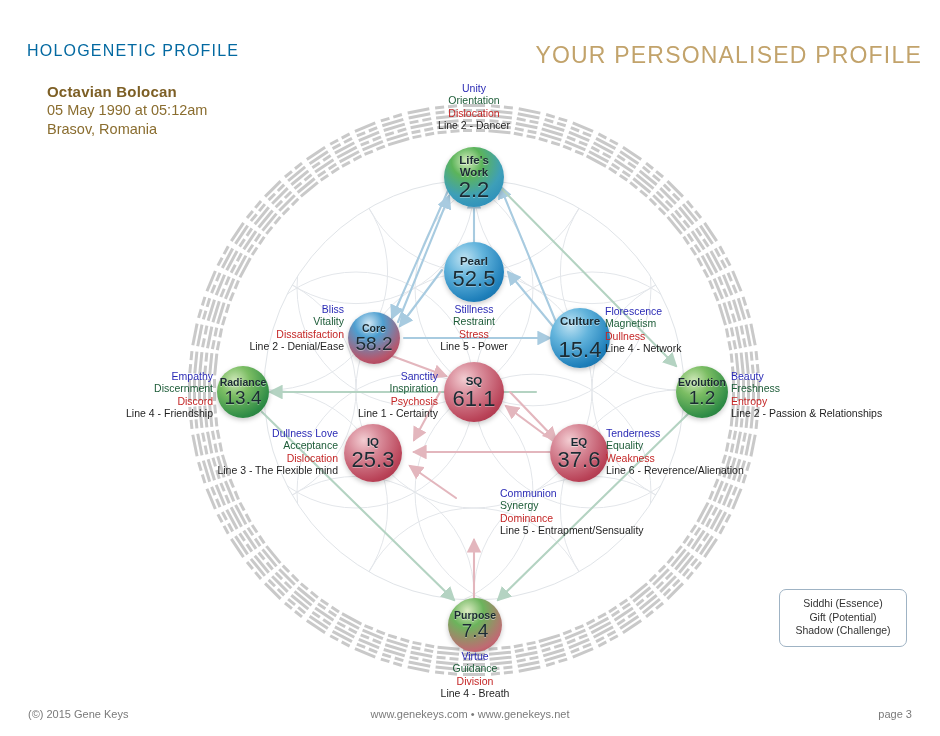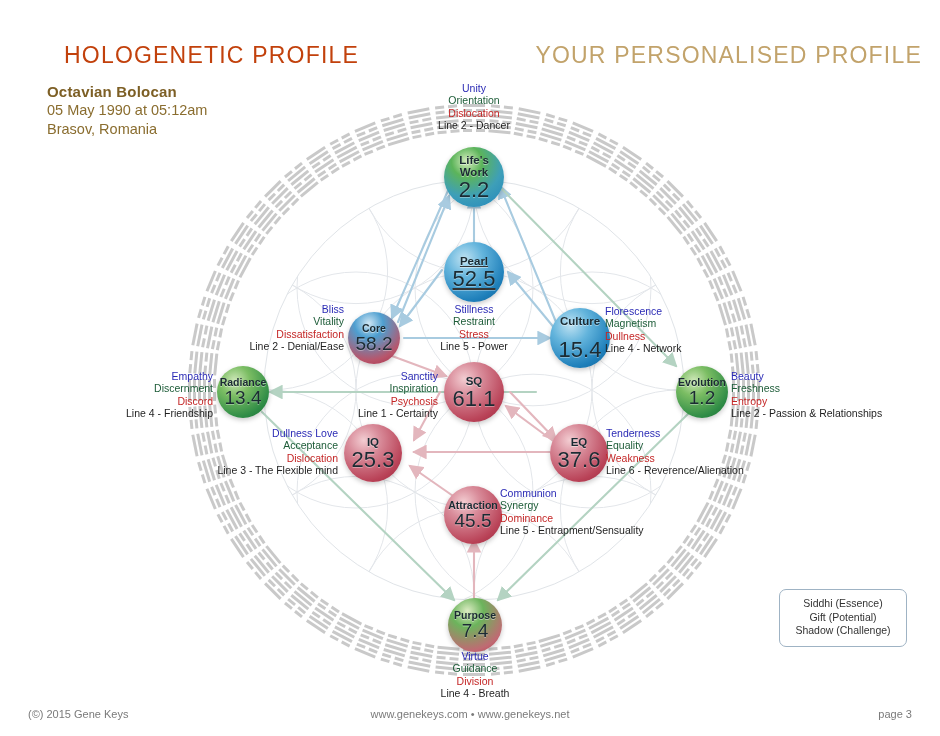--- a/index.html
+++ b/index.html
@@ -6,21 +6,21 @@
   body{
     width:940px;height:736px;position:relative;overflow:hidden;
     font-family:"Liberation Sans","DejaVu Sans",sans-serif;
     color:#333;
   }
   #stage{position:absolute;left:0;top:0;width:940px;height:736px;}
 
   
   .hdr-left{
     position:absolute;left:27px;top:42px;
-    font-size:23px;letter-spacing:1.2px;color:#c2410c;font-weight:400;margin-left:37px;
+    font-size:16px;letter-spacing:1.2px;color:#0369a1;font-weight:400;
   }
   .hdr-right{
     position:absolute;right:18px;top:42px;
     font-size:23px;letter-spacing:1.2px;color:#c2a36b;font-weight:400;
   }
   .person{position:absolute;left:47px;top:82px;line-height:19px;color:#8a6d2f;font-size:14.5px;}
   .person .nm{font-weight:bold;color:#7d5f25;font-size:15px;letter-spacing:.2px;}
 
   
   .ftr{position:absolute;bottom:16px;font-size:11px;color:#7a7a7a;}
@@ -273,21 +273,21 @@
     <span class="tl">Work</span>
     <span class="vl">2.2</span>
   </div>
   <div class="keys c" style="left:394px;top:82px;width:160px;">
     <div class="siddhi">Unity</div>
     <div class="gift">Orientation</div>
     <div class="shadow">Dislocation</div>
     <div class="line">Line 2 - Dancer</div>
   </div>
 
-  <div class="sphere g-blue" style="left:444px;top:242px;width:60px;height:60px;text-decoration:underline;">
+  <div class="sphere g-blue" style="left:444px;top:242px;width:60px;height:60px;">
     <span class="tl">Pearl</span>
     <span class="vl">52.5</span>
   </div>
   <div class="keys c" style="left:400px;top:303px;width:148px;">
     <div class="siddhi">Stillness</div>
     <div class="gift">Restraint</div>
     <div class="shadow">Stress</div>
     <div class="line">Line 5 - Power</div>
   </div>
 
@@ -361,24 +361,20 @@
     <span class="tl">EQ</span>
     <span class="vl">37.6</span>
   </div>
   <div class="keys l" style="left:606px;top:427px;width:210px;">
     <div class="siddhi">Tenderness</div>
     <div class="gift">Equality</div>
     <div class="shadow">Weakness</div>
     <div class="line">Line 6 - Reverence/Alienation</div>
   </div>
 
-  <div class="sphere g-red sm" style="left:444px;top:486px;width:58px;height:58px;">
-    <span class="tl">Attraction</span>
-    <span class="vl">45.5</span>
-  </div>
   <div class="keys l" style="left:500px;top:487px;width:220px;">
     <div class="siddhi">Communion</div>
     <div class="gift">Synergy</div>
     <div class="shadow">Dominance</div>
     <div class="line">Line 5 - Entrapment/Sensuality</div>
   </div>
 
   <div class="sphere g-greenred sm" style="left:448px;top:598px;width:54px;height:54px;">
     <span class="tl">Purpose</span>
     <span class="vl">7.4</span>

